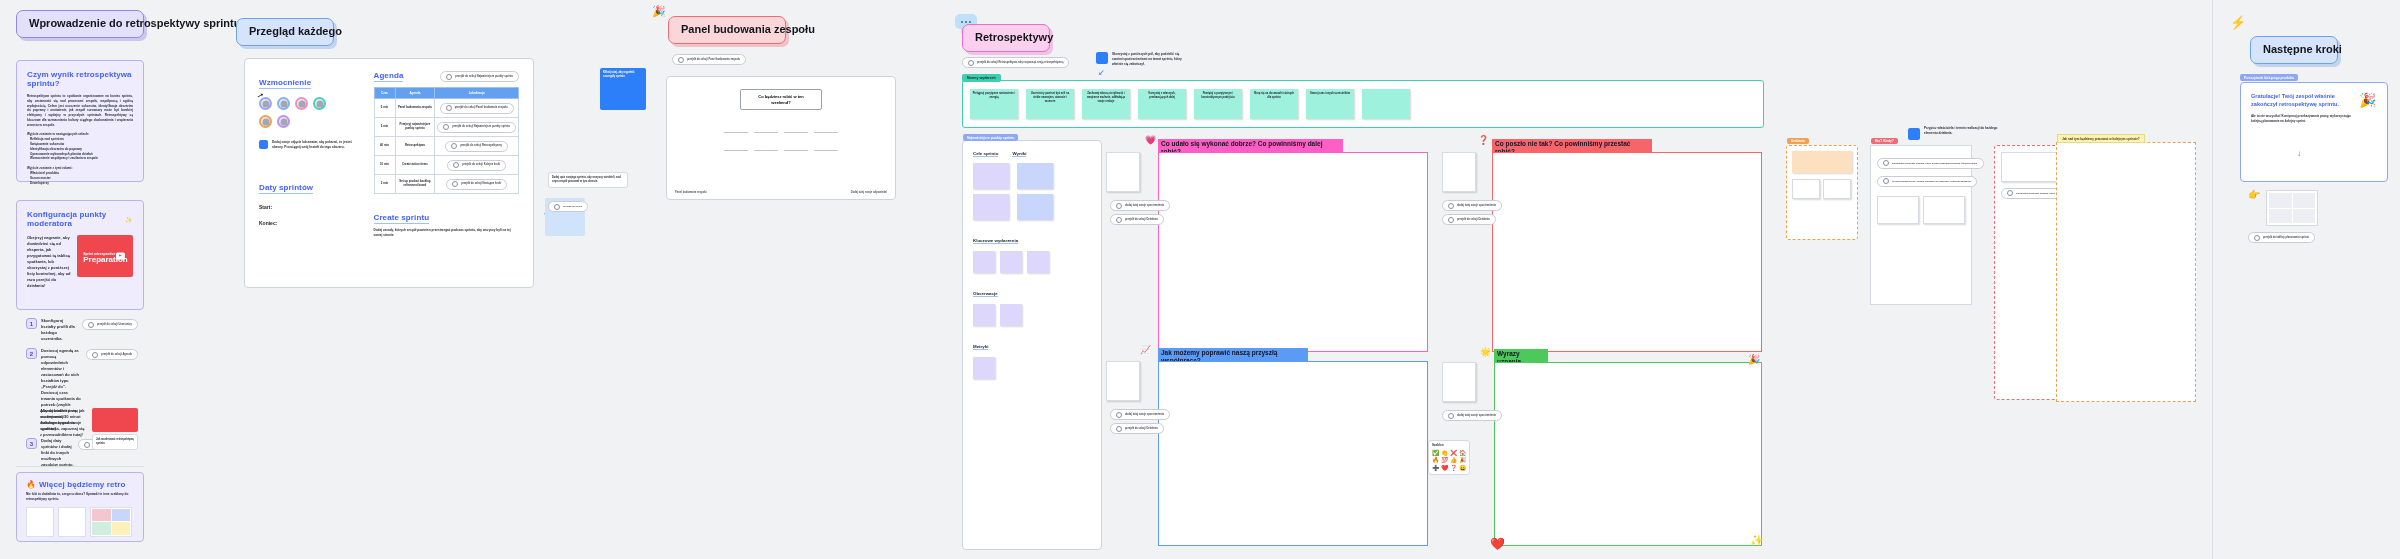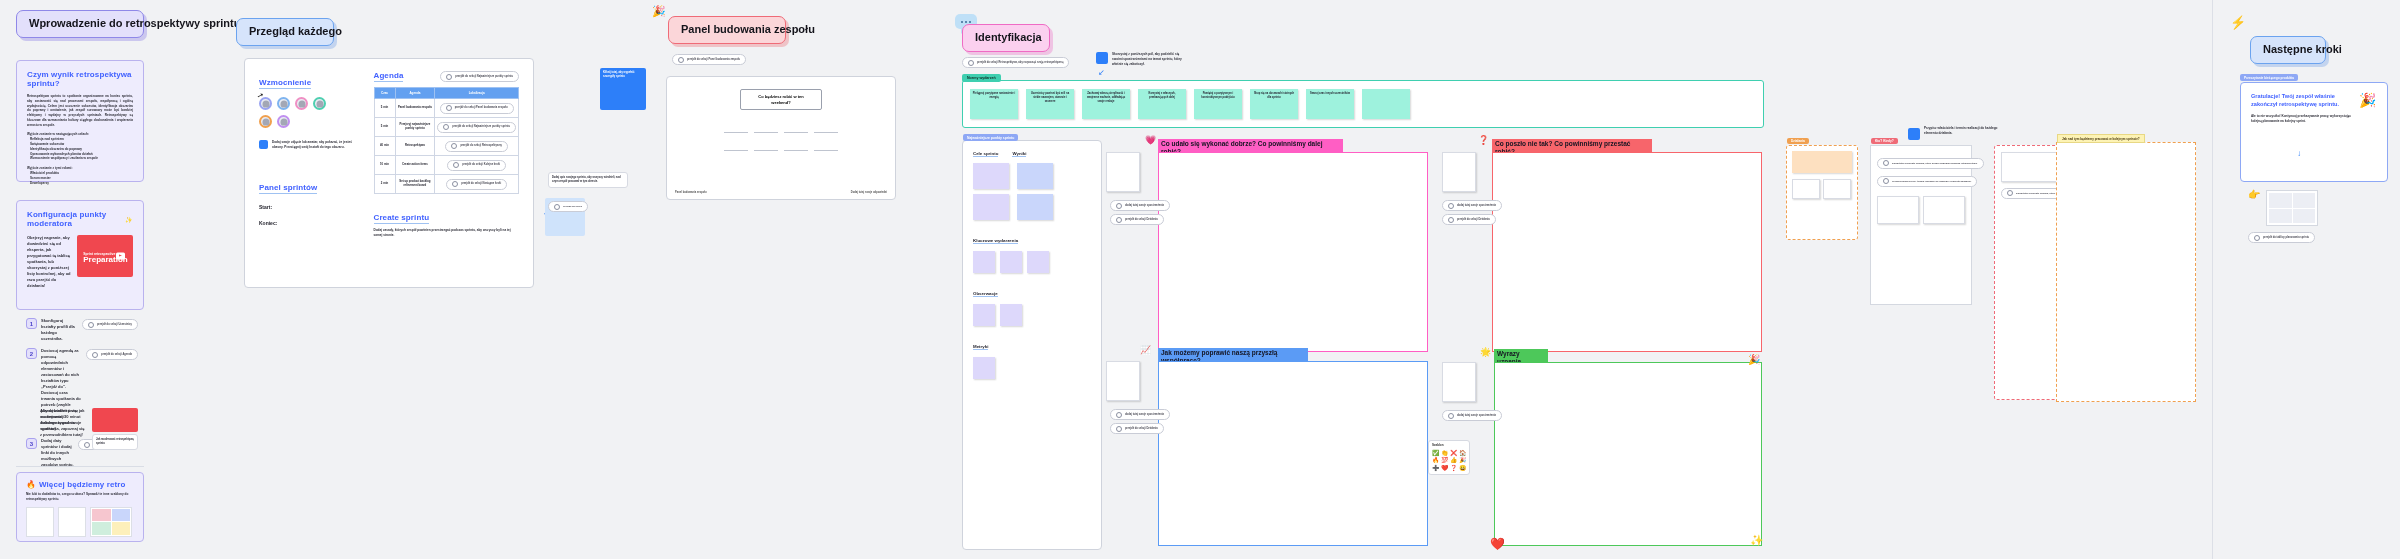--- a/index.html
+++ b/index.html
@@ -271,21 +271,21 @@
             <span class="av" style="border-color:#f0a04e;"></span>
             <span class="av" style="border-color:#c08ff0;"></span>
           </div>
         </div>
         <div style="display:flex;gap:4px;margin-top:12px;">
           <div class="tiny-blue-card" style="position:static;width:9px;height:9px;flex:none;"></div>
           <div class="body-txt">Dodaj swoje zdjęcie lub awatar, aby pokazać, że jesteś obecny. Przeciągnij swój kształt do tego obszaru.</div>
         </div>
 
         <div style="margin-top:26px;">
-          <div class="h-title" style="border-bottom:1.2px solid #9fc2f2;display:inline-block;padding-bottom:1px;">Panel sprintów</div>
+          <div class="h-title" style="border-bottom:1.2px solid #9fc2f2;display:inline-block;padding-bottom:1px;">Daty sprintów</div>
           <div style="font-size:5px;font-weight:bold;color:#24242e;margin-top:10px;">Start:</div>
           <div style="font-size:5px;font-weight:bold;color:#24242e;margin-top:10px;">Koniec:</div>
         </div>
       </div>
 
       <div style="width:152px;">
         <div style="display:flex;align-items:center;justify-content:space-between;">
           <div class="h-title" style="border-bottom:1.2px solid #9fc2f2;display:inline-block;padding-bottom:1px;">Agenda</div>
           <span class="linkchip">przejdź do sekcji Najważniejsze punkty sprintu</span>
         </div>
@@ -359,21 +359,21 @@
     </div>
     <div style="position:absolute;left:8px;bottom:5px;font-size:2.6px;font-weight:bold;color:#555;">Panel budowania zespołu</div>
     <div style="position:absolute;right:8px;bottom:5px;font-size:2.6px;font-weight:bold;color:#555;">Dodaj tutaj swoje odpowiedzi</div>
   </div>
 
   <div class="chatdots" style="left:955px;top:14px;">
       <i></i>
       <i></i>
       <i></i>
     </div>
-  <div class="pill pink" style="left:962px;top:24px;width:88px;">Identyfikacja</div>
+  <div class="pill pink" style="left:962px;top:24px;width:88px;">Retrospektywy</div>
   <span class="linkchip" style="position:absolute;left:962px;top:57px;">przejdź do sekcji Retrospektywa, aby rozpocząć sesję retrospektywną</span>
 
   <div class="tiny-blue-card" style="left:1096px;top:52px;width:12px;height:12px;"></div>
   <div class="body-txt" style="position:absolute;left:1112px;top:52px;width:74px;">Skorzystaj z poniższych pól, aby podzielić się swoimi spostrzeżeniami na temat sprintu, który właśnie się zakończył.</div>
   <span class="arrow-ico" style="left:1098px;top:68px;">↙</span>
 
   <div style="position:absolute;left:962px;top:80px;width:802px;height:48px;border:1.2px solid #3fcfb0;border-radius:3px;background:#fff;"></div>
   <div style="position:absolute;left:962px;top:74px;background:#3fcfb0;color:#0f2b25;font-size:3.6px;font-weight:bold;padding:2px 5px;border-radius:2px;">Normy wydarzeń</div>
   <div style="position:absolute;left:970px;top:89px;display:flex;gap:8px;">
     <div class="sticky s-teal" style="position:static;width:48px;height:30px;">
@@ -517,21 +517,21 @@
   <div style="position:absolute;left:2056px;top:142px;width:140px;height:260px;border:1.2px dashed #f0a050;background:#fff;">
     <div style="position:absolute;left:0;top:-9px;background:#fdf3b5;color:#4a3a10;font-size:3px;font-weight:bold;padding:1.5px 4px;border:1px solid #e8d884;">Jak nad tym będziemy pracować w kolejnym sprincie?</div>
   </div>
 
   <div class="tiny-blue-card" style="left:1908px;top:128px;width:12px;height:12px;"></div>
   <div class="body-txt" style="position:absolute;left:1924px;top:126px;width:74px;">Przypisz właściciela i termin realizacji do każdego elementu działania.</div>
 
   <div style="position:absolute;left:2212px;top:0;width:1px;height:559px;background:#dcdfe6;"></div>
 
   <span class="emoji" style="left:2230px;top:16px;font-size:13px;">⚡</span>
-  <div class="pill blue" style="left:2250px;top:36px;width:76px;">Następne kroki</div>
+  <div class="pill blue" style="left:2250px;top:36px;width:88px;">Następne kroki</div>
 
   <div style="position:absolute;left:2240px;top:74px;background:#8ea8f5;color:#fff;font-size:3.2px;font-weight:bold;padding:1.5px 4px;border-radius:2px;">Przeczytanie bieżącego produktu</div>
 
   <div class="frame plain" style="left:2240px;top:82px;width:148px;height:100px;border:1px solid #8ea8f5;">
     <div style="padding:10px;display:flex;gap:6px;">
       <div style="flex:1;">
         <div style="font-size:5.6px;font-weight:bold;color:#4262ff;line-height:1.35;">Gratulacje! Twój zespół właśnie zakończył retrospektywę sprintu.</div>
         <div class="body-txt" style="margin-top:6px;">Ale to nie wszystko! Kontynuuj przekazywanie pracy, wykorzystując kolejną planowanie na kolejny sprint.</div>
       </div>
       <span class="emoji" style="position:static;font-size:14px;">🎉</span>

